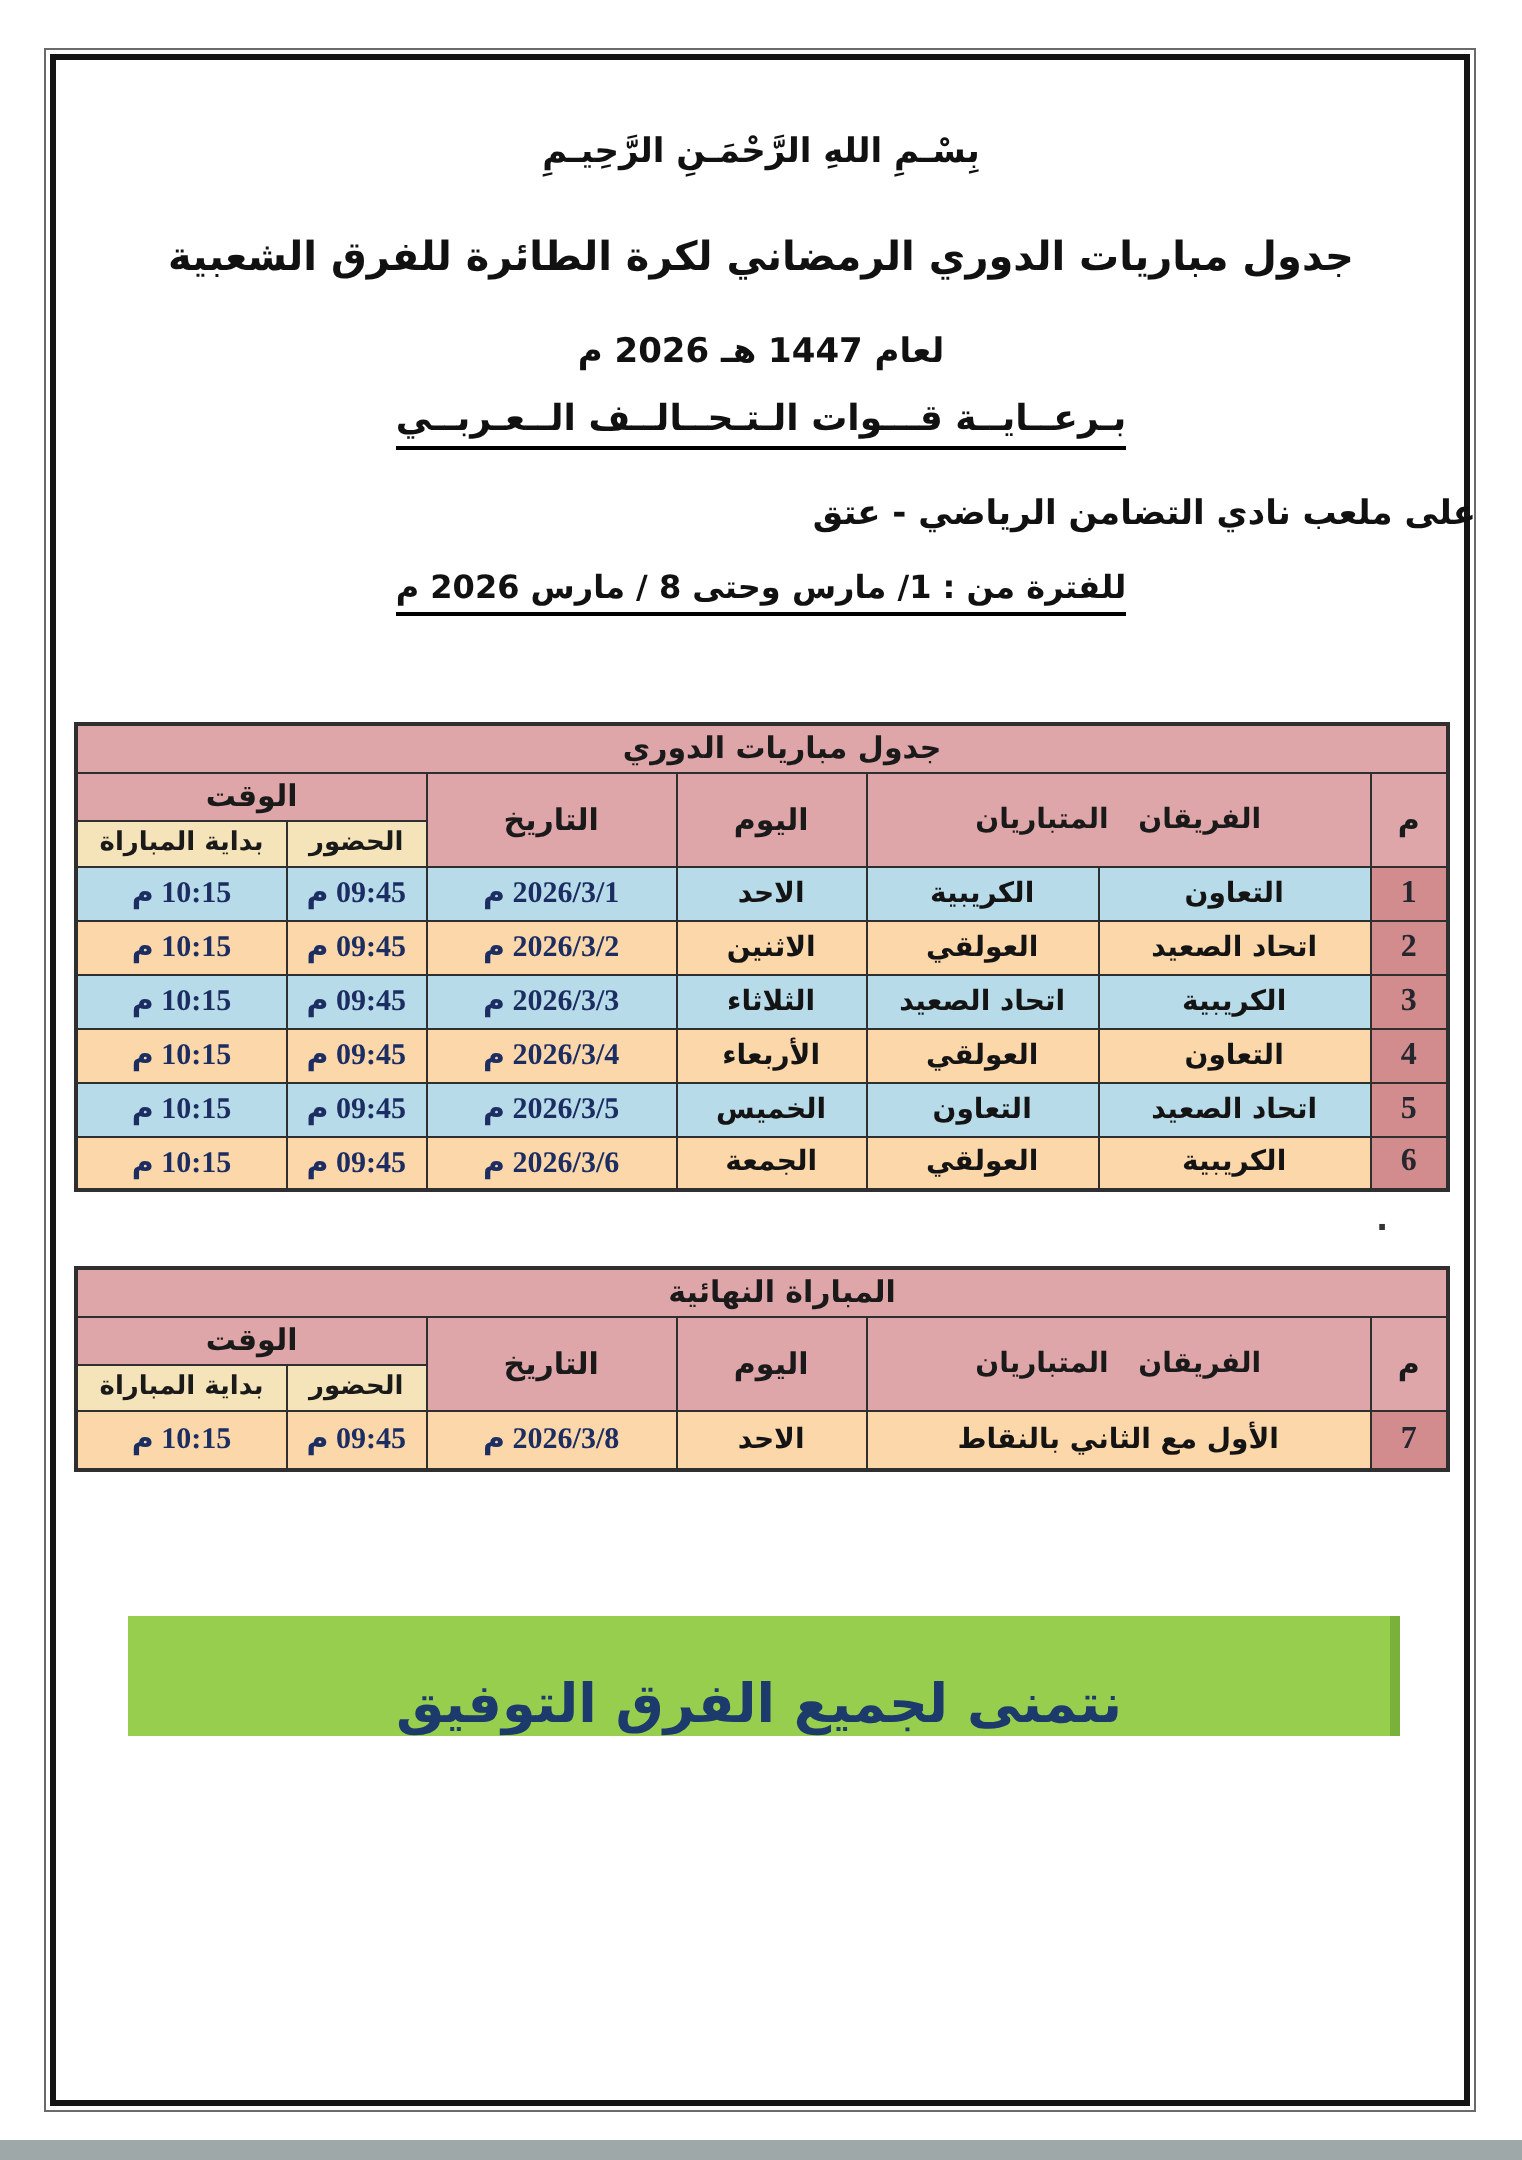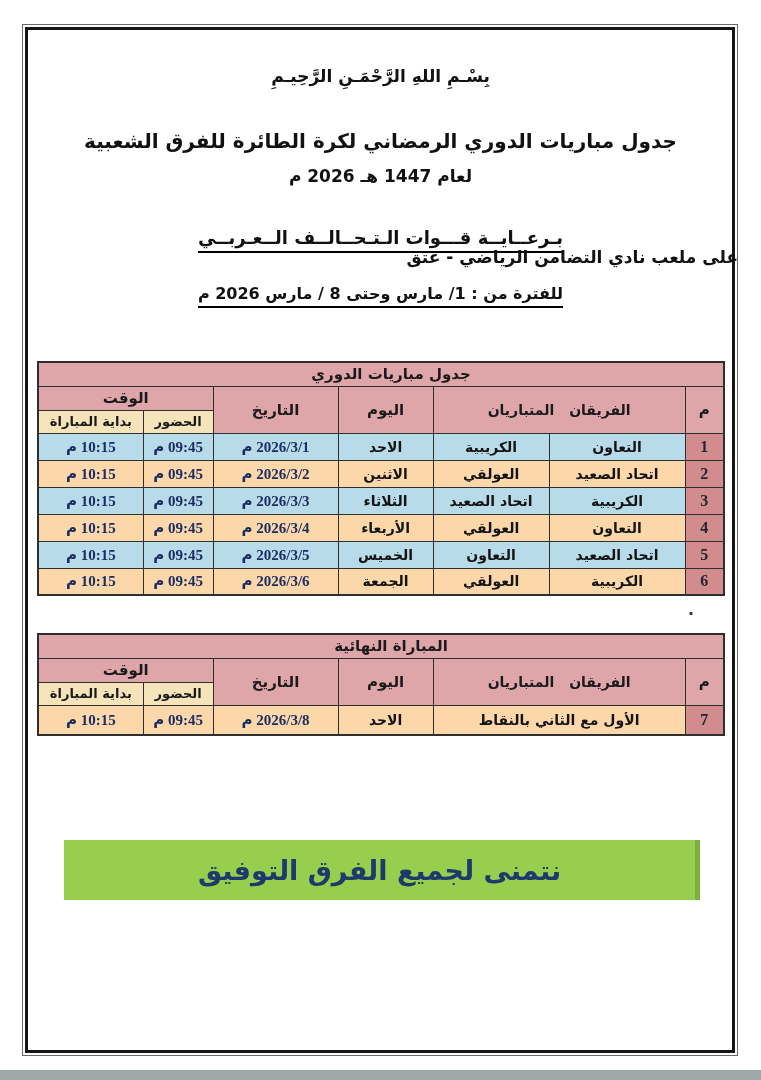--- a/index.html
+++ b/index.html
@@ -17,23 +17,23 @@
     border:1px solid #6a6a6a;padding:2px;}
   .frame-inner{width:100%;height:100%;border:3px solid var(--frame_black);}
 
   
   .bottom-bar{position:absolute;left:0;top:1070px;width:761px;height:10px;
     background:var(--bottom_bar_gray);}
 
   
   .center-line{position:absolute;left:23px;width:715px;text-align:center;color:#111;}
   .bismillah{top:66px;font-size:17px;font-weight:bold;letter-spacing:1px;}
-  .title1{top:129px;font-size:20px;font-weight:bold;}
+  .title1{top:116px;font-size:20px;font-weight:bold;}
   .title2{top:166px;font-size:17px;font-weight:bold;}
-  .sponsor{top:199px;font-size:18px;font-weight:bold;margin-top:28px;}
+  .sponsor{top:199px;font-size:18px;font-weight:bold;}
   .venue{top:247px;font-size:17px;font-weight:bold;text-align:right;}
   .period{top:284px;font-size:16px;font-weight:bold;}
   .uline{display:inline-block;border-bottom:2px solid #000;padding-bottom:3px;}
 
   
   table{border-collapse:collapse;table-layout:fixed;direction:rtl;
     position:absolute;left:37px;width:686px;}
   .t-league{top:361px;}
   .t-final{top:633px;}
   td,th{border:1.5px solid var(--line);overflow:hidden;white-space:nowrap;
@@ -60,24 +60,24 @@
   
   col.c-num{width:39px;} col.c-t1{width:136px;} col.c-t2{width:116px;}
   col.c-day{width:95px;} col.c-date{width:125px;}
   col.c-att{width:70px;} col.c-start{width:105px;}
   col.c-teams{width:252px;}
 
   .stray-dot{position:absolute;left:688px;top:600px;font-size:16px;color:#333;
     font-weight:bold;}
 
   
-  .banner{position:absolute;left:64px;top:840px;width:636px;height:60px;
+  .banner{position:absolute;left:64px;top:808px;width:636px;height:60px;
     background:var(--banner_green);border-left:none;
     border-right:5px solid var(--banner_green_dark);
-    display:flex;align-items:center;justify-content:center;
+    display:flex;align-items:flex-end;justify-content:center;
     color:var(--banner_text);font-size:27px;font-weight:bold;}
 </style>
 </head>
 <body>
 
 <div class="frame-outer">
   <div class="frame-inner"></div>
 </div>
 
 <div class="center-line bismillah">بِسْـمِ اللهِ الرَّحْمَـنِ الرَّحِيـمِ</div>

